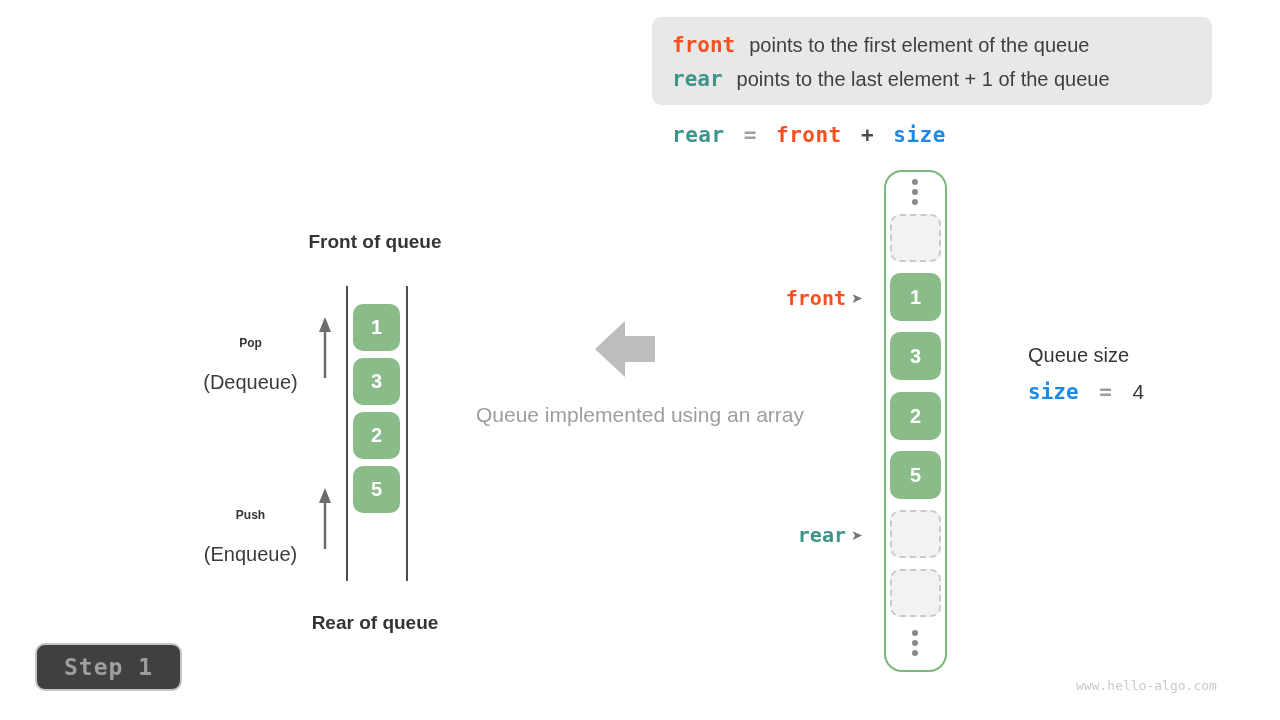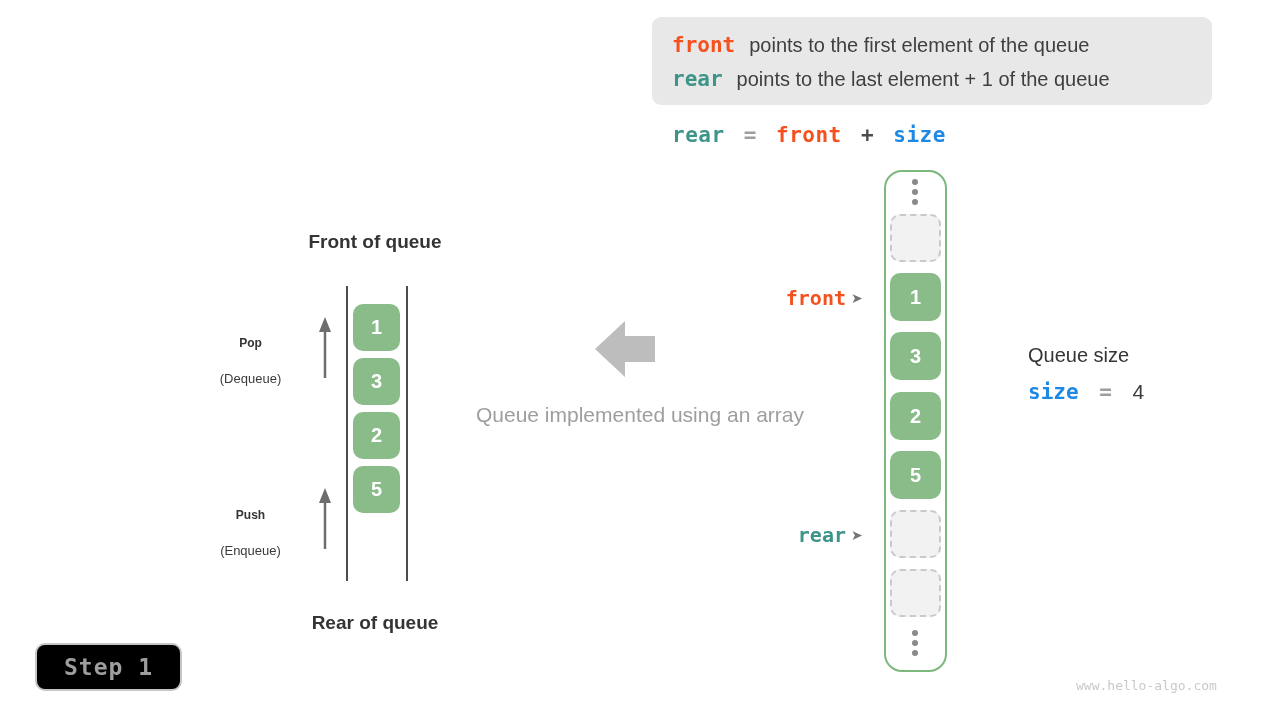--- a/index.html
+++ b/index.html
@@ -26,21 +26,21 @@
   
   .front-of-queue { left: 285px; top: 231px; width: 180px; text-align: center; font-size: 19px; font-weight: bold; color: #343434; }
   .rear-of-queue  { left: 285px; top: 612px; width: 180px; text-align: center; font-size: 19px; font-weight: bold; color: #343434; }
   .channel-line { width: 2px; background: #4d4d4d; top: 286px; height: 295px; }
   .channel-line.left  { left: 346px; }
   .channel-line.right { left: 406px; }
   .lcell { left: 353px; width: 47px; height: 47px; border-radius: 10px; background: #8abc8a; color: #ffffff;
            font-size: 20px; font-weight: bold; display: flex; align-items: center; justify-content: center; }
   .op-label { left: 168px; width: 165px; text-align: center; }
   .op-main { font-size: 12px; font-weight: bold; color: #343434; }
-  .op-sub  { font-size: 13px; color: #3b3b3b; }
+  .op-sub  { font-size: 20px; color: #3b3b3b; }
 
   
   .caption { left: 440px; top: 403px; width: 400px; text-align: center; font-size: 21px; color: #9e9e9e; }
 
   
   .array-frame { left: 884px; top: 170px; width: 63px; height: 502px; border: 2px solid #7cb87c; border-radius: 18px; background: #ffffff; }
   .dots { width: 6px; }
   .dots .dot { width: 6px; height: 6px; border-radius: 50%; background: #8a8a8a; margin-bottom: 4px; }
   .dots-top { left: 912px; top: 179px; }
   .dots-bottom { left: 912px; top: 630px; }
@@ -54,21 +54,21 @@
   .glyph-front { top: 290px; }
   .glyph-rear  { top: 527px; }
 
   
   .size-title { left: 1028px; top: 344px; font-size: 20px; color: #343434; }
   .size-line  { left: 1028px; top: 380px; font-size: 21px; }
   .size-line span { margin-right: 8px; }
   .size-value { color: #3b3b3b; font-family: "Liberation Sans", sans-serif; font-weight: normal; }
 
   
-  .step-badge { left: 35px; top: 643px; width: 147px; height: 48px; background: #000000; border: 2px solid #c6c6c6;
+  .step-badge { left: 35px; top: 643px; width: 147px; height: 48px; background: #404040; border: 2px solid #c6c6c6;
                 border-radius: 10px; display: flex; align-items: center; justify-content: center;
                 font-size: 23px; color: #9e9e9e; letter-spacing: 1px; }
 
   
   .watermark { left: 1076px; top: 678px; font-family: "DejaVu Sans Mono", monospace; font-size: 13px; color: #c9c9c9; }
 
   svg { display: block; }
 </style>
 </head>
 <body>

